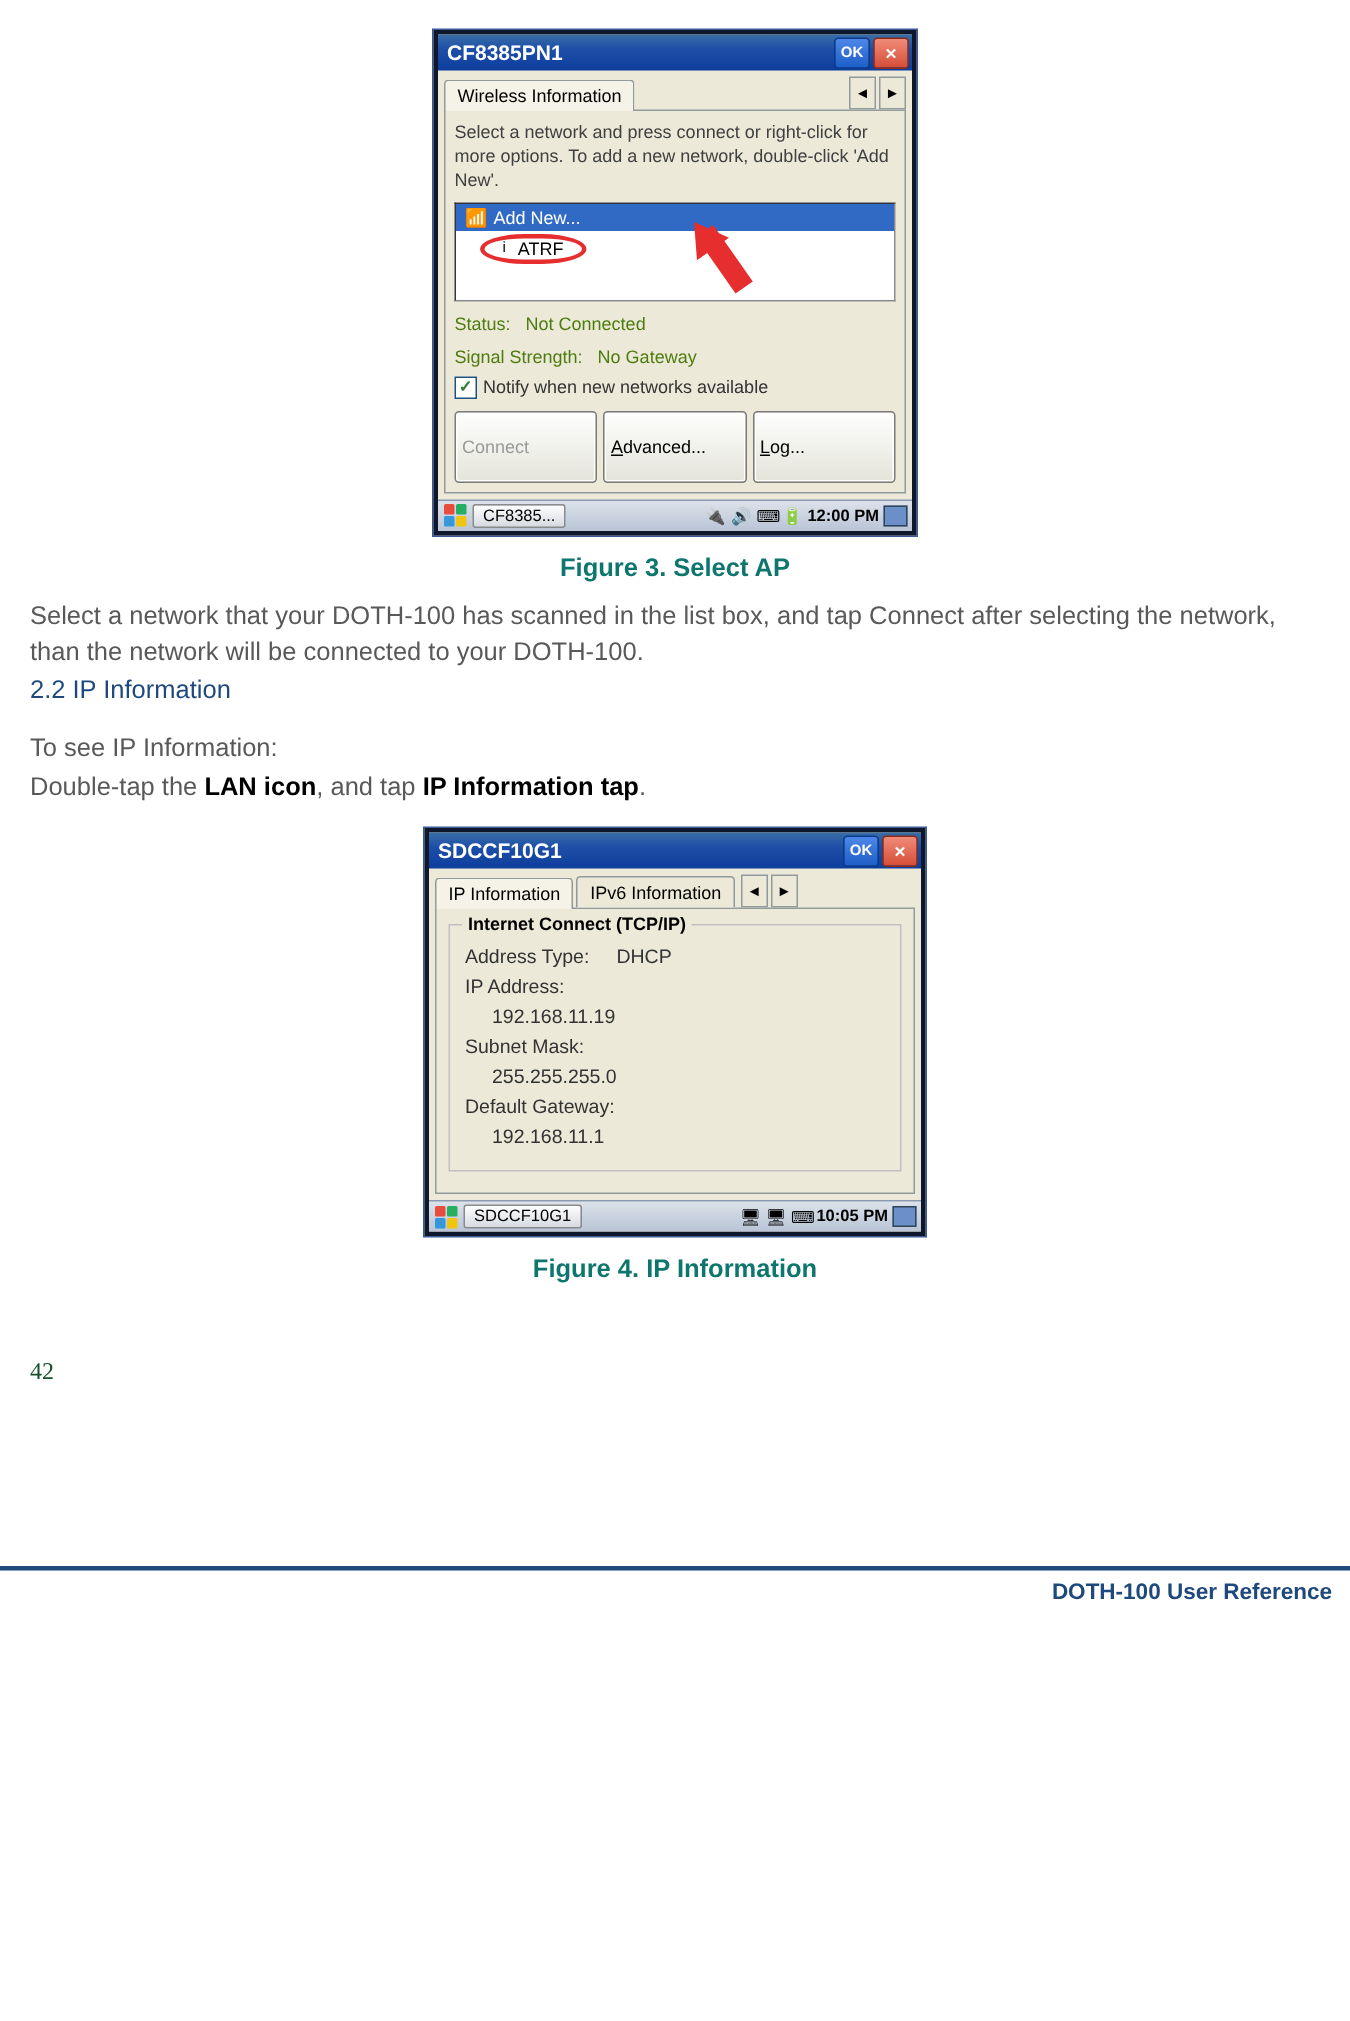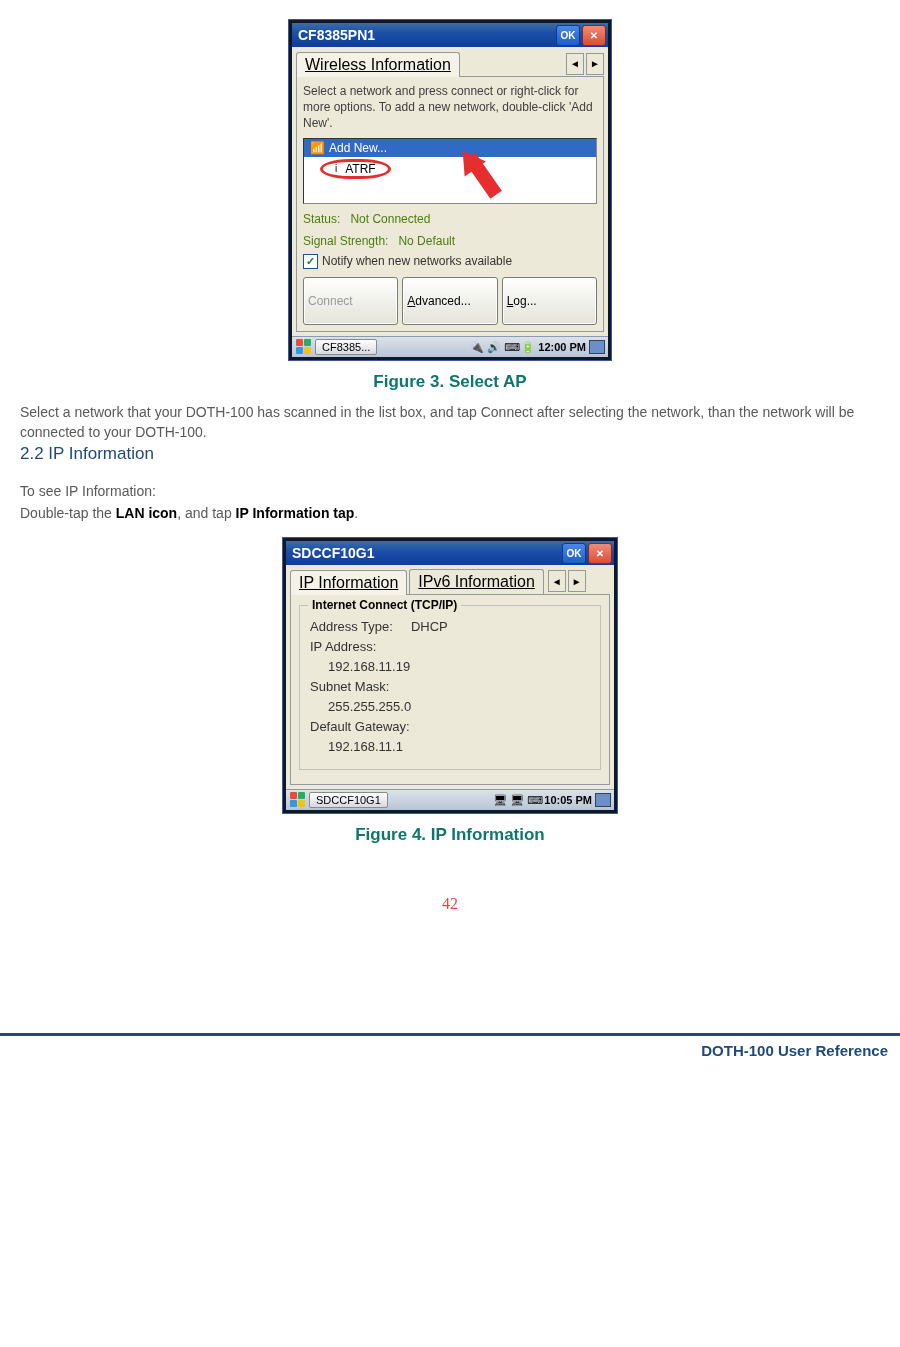--- a/index.html
+++ b/index.html
@@ -1,31 +1,31 @@
 <!DOCTYPE html>
 <html><head>
 <meta charset="utf-8">
 <style>
 body { margin:0; padding:0; font-family: Tahoma, Arial, sans-serif; background:#fff; width:900px; }
 .page { width:860px; margin:0 auto; position:relative; padding:20px 20px 0 20px; }
 .fig-wrap { text-align:center; }
 .caption { text-align:center; font-size:17px; color:#0f766e; margin:12px 0 10px 0; font-weight:600; }
-.body-text { font-size:14px; color:#595959; line-height:1.45; margin:2px 0; }
+.body-text { font-size:17px; color:#595959; line-height:1.45; margin:2px 0; }
 .section-heading { font-size:17px; color:#1f497d; margin-top:2px; }
 .bold-inline { color:#000; font-weight:600; }
 
 
 .win { display:inline-block; border:3px solid #0f172a; background:#ece9d8; text-align:left; box-shadow:0 0 0 1px #3b5998; }
 .titlebar { background:linear-gradient(180deg,#3a6ea5 0%,#1d4fa8 40%,#0e3d9c 100%); color:#fff; height:24px; display:flex; align-items:center; font-weight:bold; font-size:14px; padding-left:6px; position:relative; }
 .title-buttons { position:absolute; right:2px; top:2px; display:flex; gap:2px; }
 .tb-btn { width:22px; height:19px; border-radius:3px; display:flex; align-items:center; justify-content:center; font-size:10px; font-weight:bold; }
 .tb-ok { background:linear-gradient(180deg,#4d86e8,#1e5fc6); color:#fff; border:1px solid #0a3b8e; }
 .tb-close { background:linear-gradient(180deg,#f08b79,#d64e37); color:#fff; border:1px solid #8b2a16; }
 .tab-row { display:flex; align-items:center; padding:4px 4px 0 4px; gap:0; }
-.tab { background:#ece9d8; border:1px solid #919b9c; border-bottom:none; padding:3px 8px; font-size:16px; border-radius:3px 3px 0 0; margin-right:2px;text-decoration:underline; }
+.tab { background:#ece9d8; border:1px solid #919b9c; border-bottom:none; padding:3px 8px; font-size:12px; border-radius:3px 3px 0 0; margin-right:2px; }
 .tab.active { background:#f5f2e7; position:relative; top:1px; }
 .tab-content { border:1px solid #919b9c; margin:0 4px 4px 4px; background:#ece9d8; padding:6px; }
 .instr { font-size:12px; color:#404040; line-height:1.35; }
 .listbox { border:1px inset #888; background:#fff; height:64px; margin-top:6px; position:relative; }
 .list-item { font-size:12px; padding:2px 6px; display:flex; align-items:center; gap:4px; }
 .list-item.sel { background:#316ac5; color:#fff; }
 .list-item.circled { background:#fff; border:4px solid #e62e2e; border-radius:50%/60%; padding:0 12px; margin-left:10px; }
 .arrow { position:absolute; width:70px; height:44px; left:112px; top:22px; }
 .arrow-body { position:absolute; width:14px; height:46px; background:#e62e2e; transform:rotate(-35deg); transform-origin:top left; left:48px; top:0; }
 .arrow-head { position:absolute; width:0; height:0; border-left:13px solid transparent; border-right:13px solid transparent; border-bottom:22px solid #e62e2e; transform:rotate(-35deg); left:40px; top:-12px; }
@@ -41,21 +41,21 @@
 .start-icon span { width:7px; height:7px; margin:0.5px; border-radius:1px; }
 .task-btn { background:linear-gradient(180deg,#fefefe,#d6dae0); border:1px solid #8a8a8a; padding:1px 6px; font-size:11px; border-radius:2px; }
 .tray-icons { display:flex; align-items:center; gap:3px; font-size:11px; }
 .small-icon { width:14px; height:12px; display:inline-block; }
 .nav-arr { background:#ece9d8; border:1px solid #919b9c; width:16px; height:20px; display:flex; align-items:center; justify-content:center; font-size:10px; margin-left:2px; }
 .fieldset { border:1px groove #c0c0c0; margin:4px 2px; padding:8px 10px 10px 10px; position:relative; }
 .legend { position:absolute; top:-8px; left:8px; background:#ece9d8; padding:0 4px; font-size:12px; font-weight:bold; }
 .ip-row { font-size:13px; color:#333; margin:5px 0; }
 .ip-indent { margin-left:18px; }
 .footer { border-top:3px solid #1f497d; margin-top:120px; padding:6px 12px 10px 0; text-align:right; color:#1f497d; font-weight:bold; font-size:15px; }
-.page-num { text-align:center; font-size:16px; color:#ef4444; margin-top:50px; margin-bottom:17px; font-family:"Times New Roman",serif; }
+.page-num { font-size:16px; color:#14532d; margin-top:50px; margin-bottom:17px; font-family:"Times New Roman",serif; }
 </style>
 </head>
 <body>
 
 <div class="page">
 
   <div class="fig-wrap">
     <div class="win" style="width:316px;">
       <div class="titlebar">
         <span>CF8385PN1</span>
@@ -85,21 +85,21 @@
           </div>
           <div class="arrow">
             <div class="arrow-body"></div>
               <div class="arrow-head"></div>
           </div>
         </div>
         <div class="status-row">
           <span>Status:</span>&nbsp;&nbsp;&nbsp;<span>Not Connected</span>
         </div>
         <div class="status-row">
-          <span>Signal Strength:</span>&nbsp;&nbsp;&nbsp;<span>No Default</span>
+          <span>Signal Strength:</span>&nbsp;&nbsp;&nbsp;<span>No Gateway</span>
         </div>
         <div class="check-row">
           <span class="chk">✓</span>
           <span>Notify when new networks available</span>
         </div>
         <div class="btn-row">
           <div class="wbtn disabled"><span>Connect</span></div>
           <div class="wbtn"><u>A</u><span>dvanced...</span></div>
           <div class="wbtn"><u>L</u>og...</div>
         </div>

